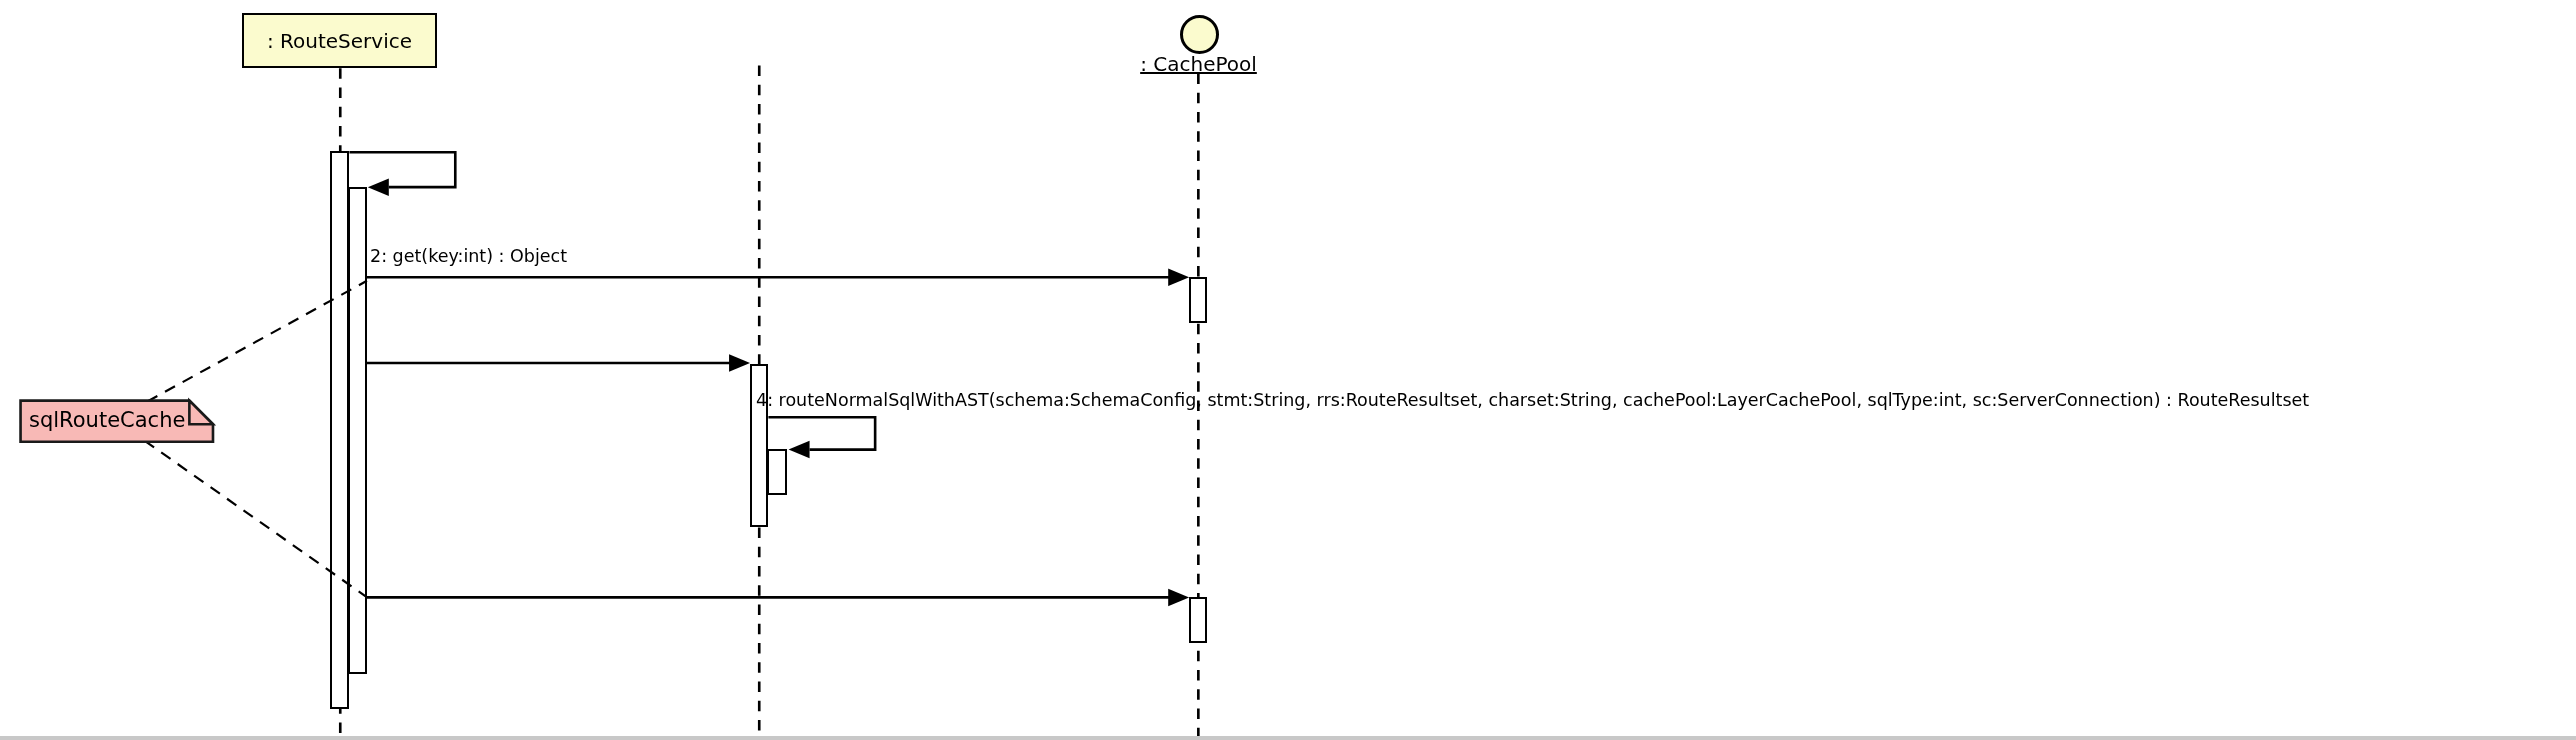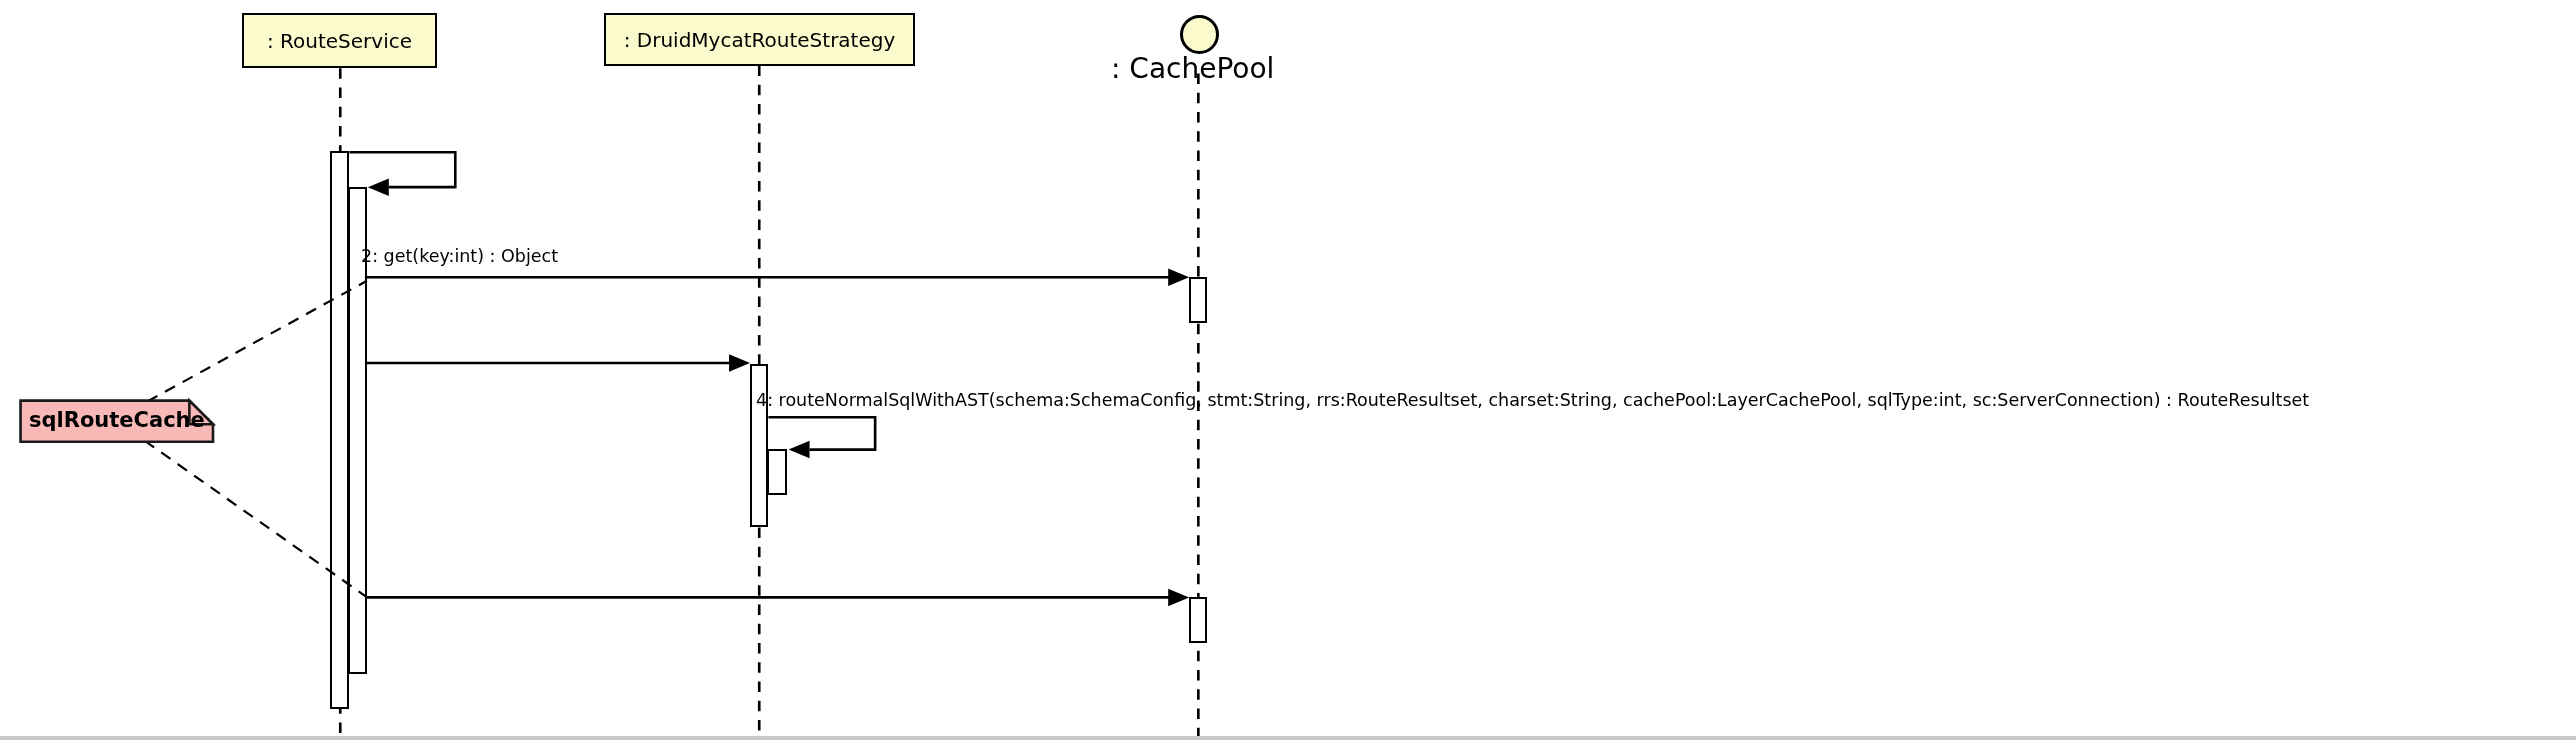--- a/index.html
+++ b/index.html
@@ -5,21 +5,21 @@
   html,body{margin:0;padding:0;background:#ffffff;}
   body{width:2576px;height:740px;position:relative;overflow:hidden;
        font-family:"DejaVu Sans","Liberation Sans",sans-serif;color:#000;}
   .canvas{position:absolute;left:0;top:0;width:2576px;height:740px;}
   svg{position:absolute;left:0;top:0;}
   .pbox{position:absolute;box-sizing:border-box;background:#FBFBCE;border:2.6px solid #000;
         display:flex;align-items:center;justify-content:center;
         font-size:20px;font-weight:400;white-space:nowrap;z-index:3;}
   .entity-circle{position:absolute;box-sizing:border-box;width:39px;height:39px;
         border-radius:50%;background:#FBFBCE;border:3.5px solid #000;z-index:3;}
-  .plabel{position:absolute;font-size:28px;white-space:nowrap;z-index:4;}
+  .plabel{position:absolute;font-size:20px;text-align:center;white-space:nowrap;z-index:4;text-decoration:underline;}
   .actbar{position:absolute;box-sizing:border-box;background:#ffffff;border:2.6px solid #000;z-index:2;}
   .msg-label{position:absolute;font-size:17.5px;line-height:21px;white-space:nowrap;z-index:5;}
   .note-label{position:absolute;font-size:21px;line-height:24.5px;white-space:nowrap;z-index:5;}
   .under{z-index:1;}
   .over{z-index:4;}
   .bottom-edge{position:absolute;left:0;top:736px;width:2576px;height:4.4px;background:#c8c8c8;z-index:6;}
 </style>
 </head>
 <body>
 
@@ -33,23 +33,20 @@
 
   <div class="actbar" style="left:330px;top:151px;width:19px;height:558px;"></div>
   <div class="actbar" style="left:348px;top:187px;width:19px;height:487px;"></div>
   <div class="actbar" style="left:750px;top:364px;width:18.4px;height:163px;"></div>
   <div class="actbar" style="left:767px;top:449px;width:20px;height:46px;"></div>
   <div class="actbar" style="left:1189px;top:277px;width:18.4px;height:46px;"></div>
   <div class="actbar" style="left:1189px;top:597px;width:18.4px;height:46px;"></div>
 
   <div class="pbox" style="left:242px;top:13px;width:195px;height:55px;">
     <span>: RouteService</span>
-  </div>
-  <div class="pbox" style="left:604px;top:13px;width:311px;height:53px;">
-    <span>: DruidMycatRouteStrategy</span>
   </div>
   <div class="entity-circle" style="left:1180px;top:15px;"></div>
   <div class="plabel" style="left:1111px;top:52px;width:175px;">: CachePool</div>
 
   <svg class="over" width="2576" height="740" viewBox="0 0 2944 846">
 
     <line x1="168" y1="459" x2="419" y2="321" stroke="#000" stroke-width="2.5" stroke-dasharray="13 10"></line>
     <line x1="165" y1="504" x2="418" y2="682" stroke="#000" stroke-width="2.5" stroke-dasharray="13 10"></line>
 
     <g>
@@ -66,20 +63,20 @@
     <line x1="419" y1="415" x2="836" y2="415" stroke="#000" stroke-width="3"></line>
     <polygon points="857,415 833,405 833,425" fill="#000"></polygon>
 
     <path d="M 878 477 H 1000 V 514 H 925" fill="none" stroke="#000" stroke-width="3"></path>
     <polygon points="901,514 925,504 925,524" fill="#000"></polygon>
 
     <line x1="419" y1="683" x2="1338" y2="683" stroke="#000" stroke-width="3"></line>
     <polygon points="1359,683 1335,673 1335,693" fill="#000"></polygon>
   </svg>
 
-  <div class="msg-label" style="left:361px;top:246px;">2: get(key:int) : Object</div>
+  <div class="msg-label" style="left:370px;top:246px;">2: get(key:int) : Object</div>
   <div class="msg-label" style="left:756px;top:390px;">4: routeNormalSqlWithAST(schema:SchemaConfig, stmt:String, rrs:RouteResultset, charset:String, cachePool:LayerCachePool, sqlType:int, sc:ServerConnection) : RouteResultset</div>
 
-  <div class="note-label" style="left:29px;top:408px;font-weight:bold;">sqlRouteCache</div>
+  <div class="note-label" style="left:29px;top:408px;">sqlRouteCache</div>
 
   <div class="bottom-edge"></div>
 </div>
 
 
 </body></html>

